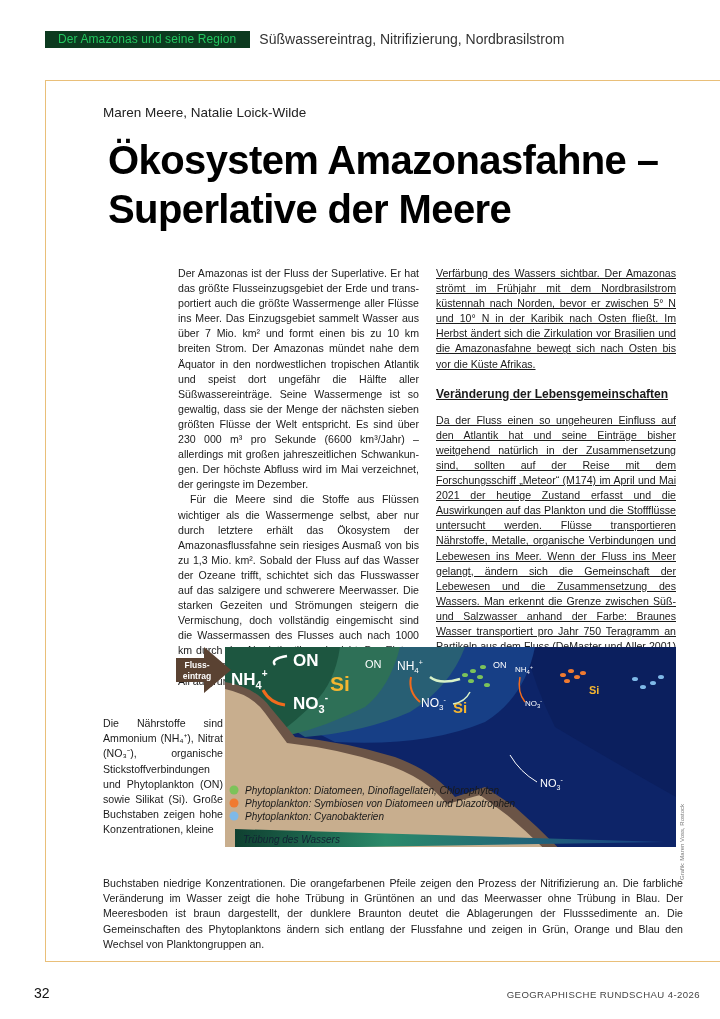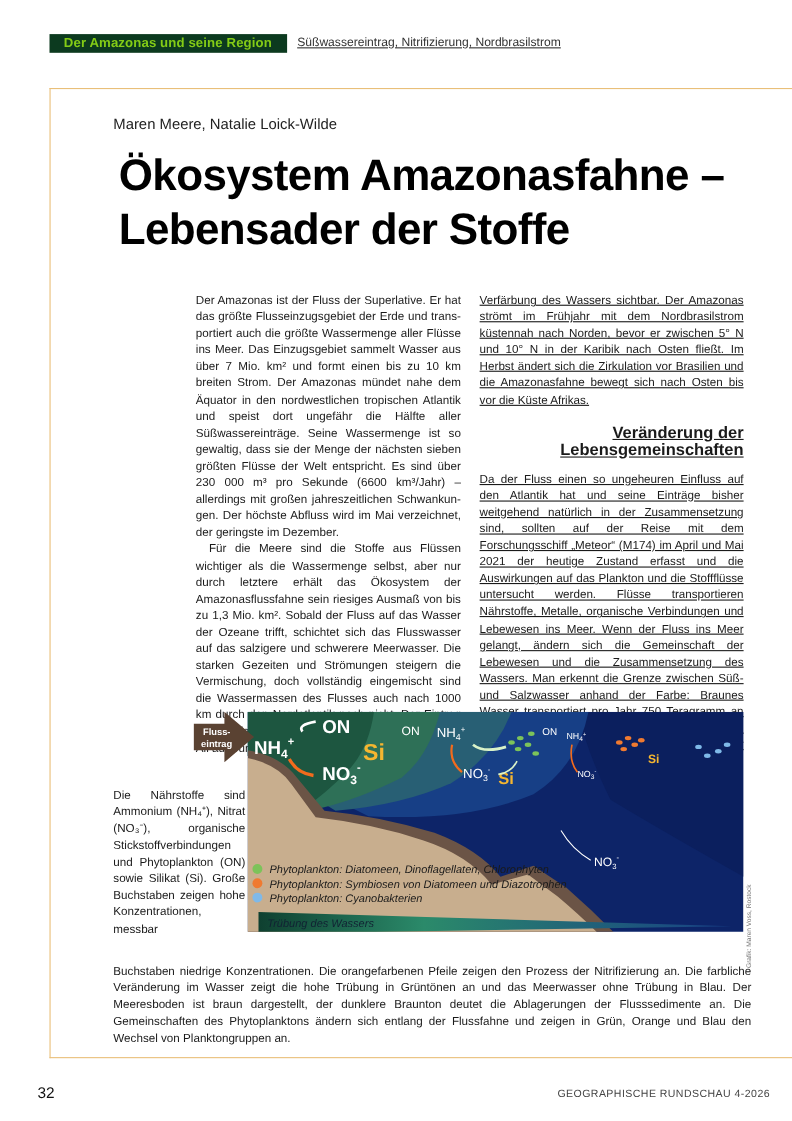--- a/index.html
+++ b/index.html
@@ -1,33 +1,33 @@
 <!DOCTYPE html>
 <html><head>
 <meta charset="utf-8">
 <style>
   * { box-sizing: border-box; margin: 0; padding: 0; }
   html, body { width: 720px; height: 1019px; background: #ffffff; overflow: hidden; }
   body { position: relative; font-family: "Liberation Sans", sans-serif; color: #1a1a1a; }
 
   .header-bar { position: absolute; top: 31px; left: 45px; height: 17px; display: flex; align-items: center; }
-  .section-tag { background: #0c3a1f; color: #84cc16; font-weight: bold; font-size: 12px; padding: 1px 14px 1px 13px; height: 17px; line-height: 15px; letter-spacing: 0.1px; }
-  .topics { font-size: 11px; color: #333; margin-left: 9px; line-height: 17px; text-decoration: underline; }
+  .section-tag { background: #0c3a1f; color: #22c55e; font-weight: normal; font-size: 12px; padding: 1px 14px 1px 13px; height: 17px; line-height: 15px; letter-spacing: 0.1px; }
+  .topics { font-size: 14px; color: #333; margin-left: 9px; line-height: 17px; }
 
   .frame { position: absolute; left: 45px; top: 80px; width: 690px; height: 882px; border: 1.5px solid #e9bf79; border-right: none; }
 
   .authors { position: absolute; left: 103px; top: 105px; font-size: 13.5px; color: #222; }
   .title { position: absolute; left: 108px; top: 136px; font-size: 40px; line-height: 49px; font-weight: bold; color: #000; letter-spacing: -0.6px; width: 600px; }
 
   .col { position: absolute; font-size: 10.6px; line-height: 15.1px; color: #1a1a1a; text-align: justify; hyphens: manual; }
   .col p { margin: 0; }
   .col p.indent { text-indent: 12px; }
   .col-left { left: 178px; top: 266px; width: 241px; }
   .col-right { left: 436px; top: 266px; width: 240px; text-decoration: underline; }
-  .subhead { font-weight: bold; font-size: 15px; margin: 14px 0 11px 0; text-align: right; line-height: 16px; }
+  .subhead { font-weight: bold; font-size: 12px; margin: 14px 0 11px 0; text-align: left; line-height: 16px; }
 
   .figure { position: absolute; left: 225px; top: 647px; width: 451px; height: 200px; overflow: hidden; }
   .figure svg { display: block; }
   .arrow-in { position: absolute; left: 176px; top: 647px; width: 55px; height: 46px; }
 
   .caption-side { position: absolute; left: 103px; top: 716px; width: 120px; font-size: 10.6px; line-height: 15.2px; }
   .caption-side .ch { font-weight: bold; display: block; text-align: left; }
   .caption-side .cb { text-align: justify; display: block; }
   .caption-bottom { position: absolute; left: 103px; top: 876px; width: 580px; font-size: 10.6px; line-height: 15.2px; text-align: justify; }
   .credit { position: absolute; left: 679px; top: 880px; transform: rotate(-90deg); transform-origin: left top; font-size: 6px; color: #777; white-space: nowrap; }
@@ -41,21 +41,21 @@
 <div class="header-bar">
   <div class="section-tag">Der Amazonas und seine Region</div>
   <div class="topics">Süßwassereintrag, Nitrifizierung, Nordbrasilstrom</div>
 </div>
 
 <div class="frame"></div>
 
 <div class="authors">Maren Meere, Natalie Loick-Wilde</div>
 <h1 class="title">
   <span>Ökosystem Amazonasfahne –</span><br>
-  <span>Lebensader der Stoffe</span>
+  <span>Superlative der Meere</span>
 </h1>
 
 <div class="col col-left">
   <p>Der Amazonas ist der Fluss der Superlative. Er hat das größte Flusseinzugsgebiet der Erde und trans­portiert auch die größte Wassermenge aller Flüsse ins Meer. Das Einzugsgebiet sammelt Wasser aus über 7 Mio. km² und formt einen bis zu 10 km breiten Strom. Der Amazonas mündet nahe dem Äquator in den nordwestlichen tropischen Atlantik und speist dort ungefähr die Hälfte aller Süßwassereinträge. Seine Wassermenge ist so gewaltig, dass sie der Menge der nächsten sieben größten Flüsse der Welt entspricht. Es sind über 230 000 m³ pro Sekunde (6600 km³/Jahr) – allerdings mit großen jahreszeitlichen Schwankun­gen. Der höchste Abfluss wird im Mai verzeichnet, der geringste im Dezember.</p>
   <p class="indent">Für die Meere sind die Stoffe aus Flüssen wichtiger als die Wassermenge selbst, aber nur durch letztere er­hält das Ökosystem der Amazonasflussfahne sein rie­siges Ausmaß von bis zu 1,3 Mio. km². Sobald der Fluss auf das Wasser der Ozeane trifft, schichtet sich das Flusswasser auf das salzigere und schwerere Meerwas­ser. Die starken Gezeiten und Strömungen steigern die Vermischung, doch vollständig eingemischt sind die Wassermassen des Flusses auch nach 1000 km durch den Nordatlantik noch nicht. Der Eintrag von Stoffen ist immer noch messbar und aus dem All aufgrund der</p>
 </div>
 
 <div class="col col-right">
   <p>Verfärbung des Wassers sichtbar. Der Amazonas strömt im Frühjahr mit dem Nordbrasilstrom küstennah nach Norden, bevor er zwischen 5° N und 10° N in der Karibik nach Osten fließt. Im Herbst ändert sich die Zirkulation vor Brasilien und die Amazonasfahne bewegt sich nach Osten bis vor die Küste Afrikas.</p>
   <div class="subhead">Veränderung der Lebensgemeinschaften</div>
@@ -156,18 +156,18 @@
 
 <svg class="arrow-in" viewBox="0 0 55 46">
   <path d="M0 11 L28 11 L28 0 L55 23 L28 46 L28 35 L0 35 Z" fill="#5a4232"></path>
   <text x="21" y="21" font-size="8.5" font-weight="bold" fill="#fff" text-anchor="middle" font-family="'Liberation Sans', sans-serif">Fluss-</text>
   <text x="21" y="32" font-size="8.5" font-weight="bold" fill="#fff" text-anchor="middle" font-family="'Liberation Sans', sans-serif">eintrag</text>
 </svg>
 
 <div class="credit">Grafik: Maren Voss, Rostock</div>
 
 <div class="caption-side">
-  <span class="cb">Die Nährstoffe sind Ammonium (NH₄⁺), Ni­trat (NO₃⁻), organische Stickstoffverbindungen und Phytoplankton (ON) sowie Silikat (Si). Große Buchstaben zeigen hohe Konzentrationen, messbar</span>
+  <span class="cb">Die Nährstoffe sind Ammonium (NH₄⁺), Ni­trat (NO₃⁻), organische Stickstoffverbindungen und Phytoplankton (ON) sowie Silikat (Si). Große Buchstaben zeigen hohe Konzentrationen, kleine</span>
 </div>
 <div class="caption-bottom">Buchstaben niedrige Konzentrationen. Die orangefarbenen Pfeile zeigen den Prozess der Nitrifizierung an. Die farbliche Verände­rung im Wasser zeigt die hohe Trübung in Grüntönen an und das Meerwasser ohne Trübung in Blau. Der Meeresboden ist braun dargestellt, der dunklere Braunton deutet die Ablagerungen der Flusssedimente an. Die Gemeinschaften des Phytoplanktons ändern sich entlang der Flussfahne und zeigen in Grün, Orange und Blau den Wechsel von Planktongruppen an.</div>
 
 <div class="page-num">32</div>
 <div class="journal">GEOGRAPHISCHE RUNDSCHAU 4-2026</div>
 
 </body></html>

